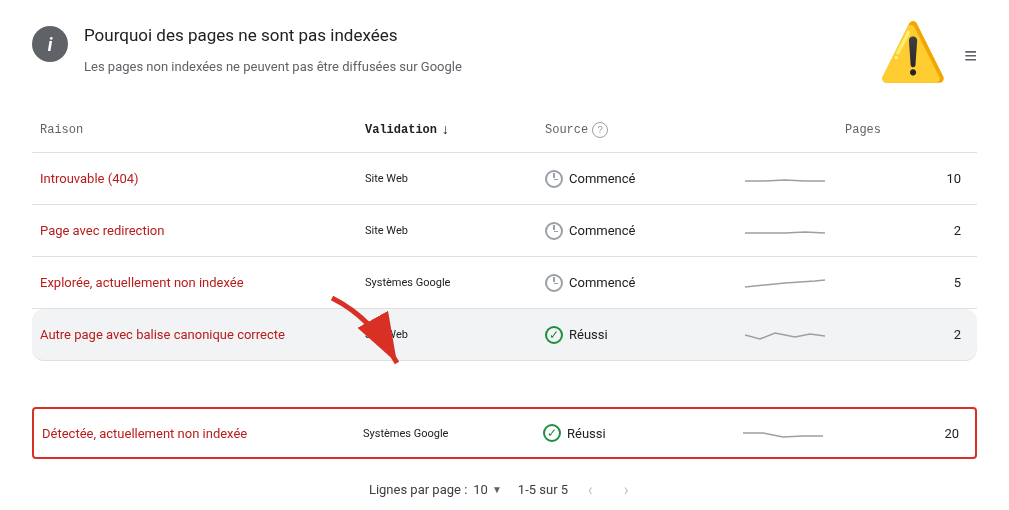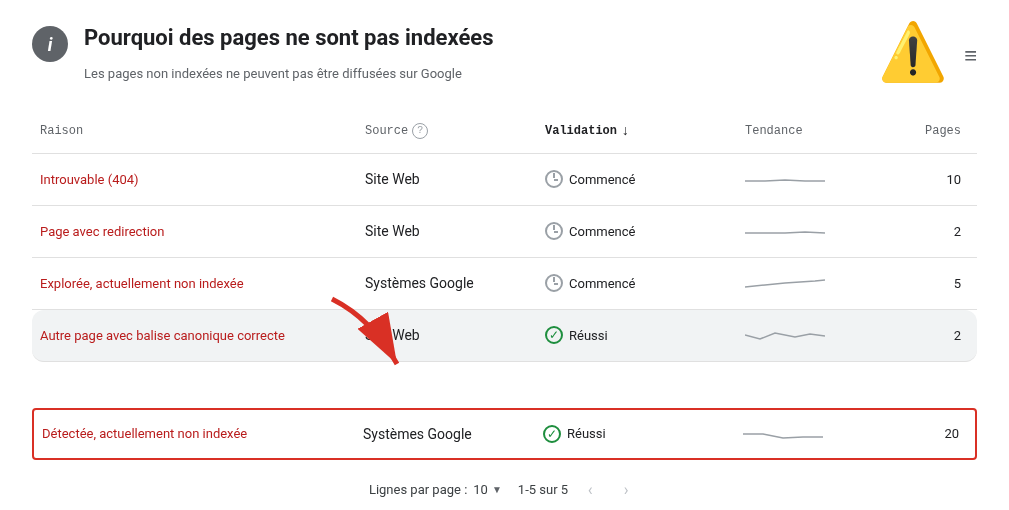--- a/index.html
+++ b/index.html
@@ -39,22 +39,22 @@
       display: flex;
       align-items: center;
       justify-content: center;
       font-style: italic;
       font-weight: bold;
       font-size: 18px;
       flex-shrink: 0;
       margin-top: 2px;
     }
     .header-text h1 {
-      font-size: 22px;
-      font-weight: 700;
+      font-size: 17px;
+      font-weight: 400;
       color: #202124;
       line-height: 1.3;
     }
     .header-text p {
       font-size: 13px;
       color: #5f6368;
       margin-top: 13px;
     }
     .header-right {
       display: flex;
@@ -121,21 +121,21 @@
       border-radius: 12px;
     }
     .table-row.selected-border {
       border: 2px solid #d93025;
       border-radius: 4px;
       margin-top: 46px;
     }
 
     .cell {
       padding: 10px 8px;
-      font-size: 14px;
+      font-size: 11px;
       color: #202124;
     }
     .cell.raison {
       font-size: 13px;
       color: #b91c1c;
       cursor: pointer;
     }
     .cell.pages {
       text-align: right;
       padding-right: 16px;
@@ -276,30 +276,27 @@
     <div class="header-right">
       <div class="warning-emoji">⚠️</div>
       <div class="filter-icon">≡</div>
     </div>
   </div>
 
   <div class="table-header">
     <div class="col-header">
       <span>Raison</span>
     </div>
+    <div class="col-header bold" style="cursor:pointer;">
+      <span>Validation</span>
+      <span class="sort-arrow">↓</span>
+    </div>
     <div class="col-header">
       <span>Source</span>
       <span class="help-icon">?</span>
-    </div>
-    <div class="col-header bold" style="cursor:pointer;">
-      <span>Validation</span>
-      <span class="sort-arrow">↓</span>
-    </div>
-    <div class="col-header">
-      <span>Tendance</span>
     </div>
     <div class="col-header" style="justify-content:flex-end; padding-right:16px;">
       <span>Pages</span>
     </div>
   </div>
 
   <div style="position:relative;">
 
     <div class="table-row">
       <div class="cell raison">Introuvable (404)</div>

